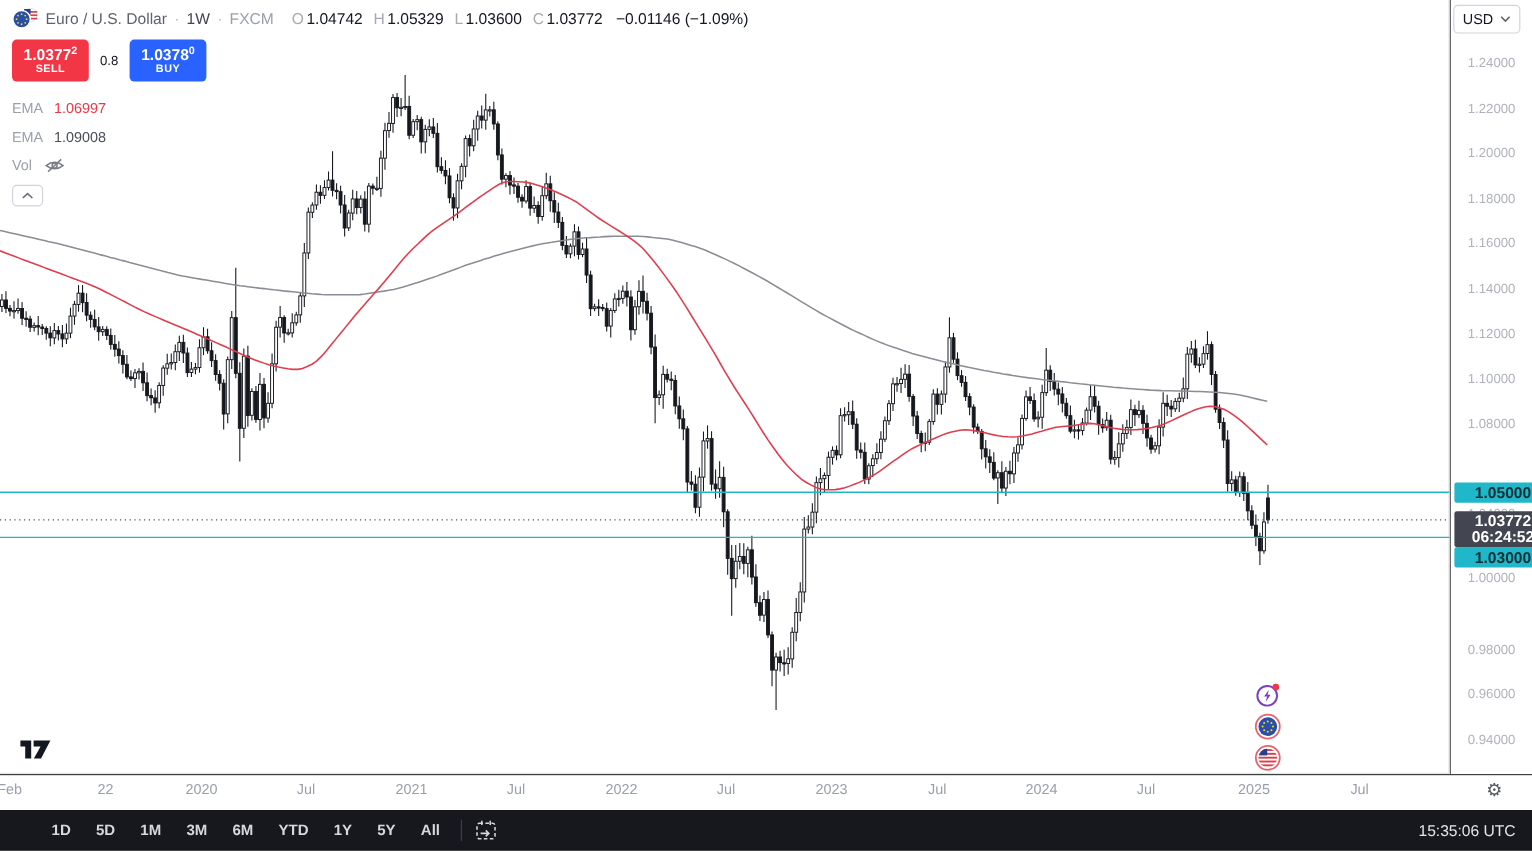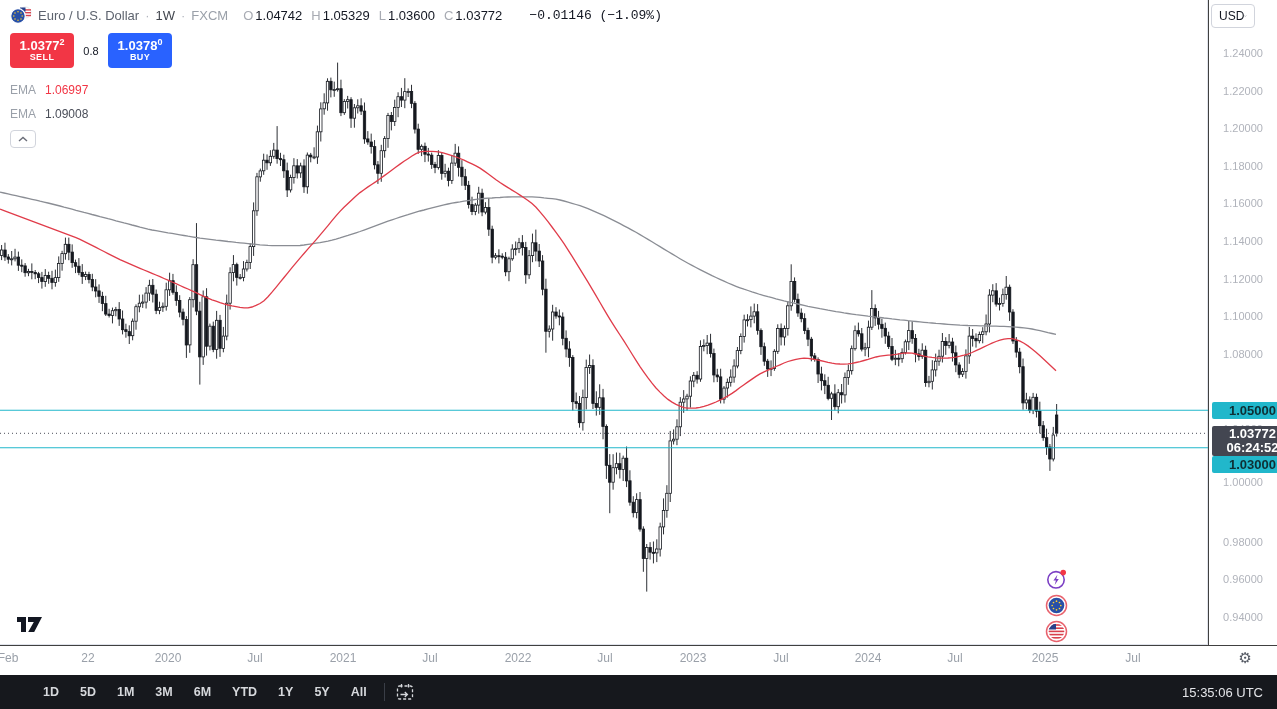--- a/index.html
+++ b/index.html
@@ -15,21 +15,21 @@
   
   .overlay { position:absolute; left:10px; top:6px; z-index:5; }
   .symbol-row { display:flex; align-items:center; gap:5px; font-size:13px; color:#42464e; white-space:nowrap; }
   .symbol-title { color:#5d636e; }
   .sep { color:#b2b5be; padding:0 1px; }
   .exchange { color:#9aa0a9; }
   .ohlc { display:flex; gap:9px; margin-left:10px; font-size:13px; }
   .ohlc .pair { display:flex; gap:2px; }
   .ohlc .lbl { color:#a7aab2; }
   .ohlc .val { color:#131722; }
-  .change { color:#131722; margin-left:18px;font-family:Liberation Mono, monospace; }
+  .change { color:#131722; margin-left:2px; }
 
   .trade-row { display:flex; align-items:center; margin-top:9px; }
   .trade-btn { width:64px; height:35px; border:none; border-radius:4px; color:#fff;
     display:flex; flex-direction:column; align-items:center; justify-content:center;
     line-height:1.05; cursor:pointer; }
   .trade-btn .px { font-size:13px; font-weight:bold; }
   .trade-btn .px sup { font-size:9px; }
   .trade-btn .tag { font-size:9px; font-weight:bold; letter-spacing:.4px; }
   .sell { background:#f23645; }
   .buy  { background:#2962ff; }
@@ -41,21 +41,21 @@
   .collapse-btn { margin-top:4px; width:26px; height:18px; border:1px solid #d1d4dc;
     border-radius:4px; background:#fff; display:flex; align-items:center; justify-content:center; cursor:pointer; }
 
   
   .price-axis { position:absolute; left:1209px; top:0; width:68px; height:645px; background:#fff; cursor:ns-resize; }
   .tick { position:absolute; left:0; width:100%; text-align:center; font-size:11px; color:#b0b3bb; }
   .axis-badge { position:absolute; left:3px; width:81px; text-align:center; border-radius:2px;
     font-size:13px; font-weight:bold; }
   .badge-cyan { background:#21b7cb; color:#0c2case; color:#0e2f34; height:17px; line-height:17px; }
   .badge-dark { background:#434651; color:#fff; height:30px; line-height:14px; padding-top:1px; }
-  .usd-select { position:absolute; left:2px; top:4px; width:44px; height:24px; border:1px solid #d1d4dc;
+  .usd-select { position:absolute; left:2px; top:4px; width:56px; height:24px; border:1px solid #d1d4dc;
     border-radius:4px; background:#fff; display:flex; align-items:center; justify-content:space-between;
     padding:0 7px; font-size:12px; color:#131722; cursor:pointer; }
 
   
   .time-axis { position:absolute; left:0; top:646px; width:1277px; height:29px; background:#fff; cursor:ew-resize; }
   .tlabel { position:absolute; top:5px; transform:translateX(-50%); font-size:12px; color:#9aa0a9; }
   .axis-gear { position:absolute; right:25px; top:3px; font-size:15px; color:#555a64; cursor:pointer; }
 
   
   .bottom-bar { position:absolute; left:0; top:675px; width:1277px; height:34px; background:#16181d;
@@ -780,20 +780,28 @@
 
       <div class="ind-rows">
         <div class="ind-row">
           <span class="ind-lbl">EMA</span>
           <span style="color:#f23645">1.06997</span>
         </div>
         <div class="ind-row">
           <span class="ind-lbl">EMA</span>
           <span style="color:#4a4e59">1.09008</span>
         </div>
+        <div class="ind-row">
+          <span class="ind-lbl">Vol</span>
+          <svg width="19" height="16" viewBox="0 0 19 16">
+            <path d="M2.5 8 Q9.5 2.6 16.5 8 Q9.5 13.4 2.5 8 Z" fill="none" stroke="#787b86" stroke-width="1.2"></path>
+            <circle cx="9.5" cy="8" r="2.1" fill="none" stroke="#787b86" stroke-width="1.2"></circle>
+            <line x1="4" y1="13.2" x2="15" y2="2.8" stroke="#787b86" stroke-width="1.2"></line>
+          </svg>
+        </div>
         <button class="collapse-btn">
           <svg width="12" height="8" viewBox="0 0 12 8">
             <path d="M2 6 L6 2.4 L10 6" fill="none" stroke="#6a6d78" stroke-width="1.4"></path>
           </svg>
         </button>
       </div>
     </div>
 
     <div class="events">
       <svg class="event-icon" viewBox="0 0 23 23">

